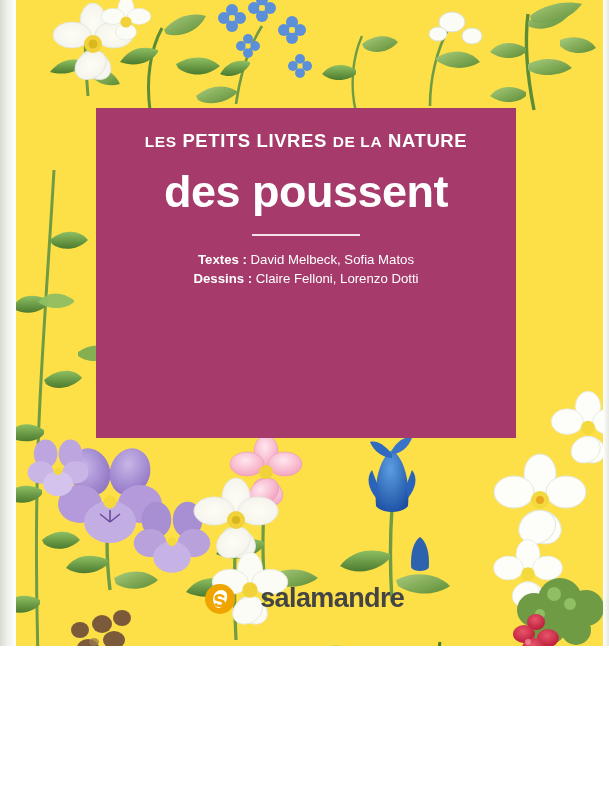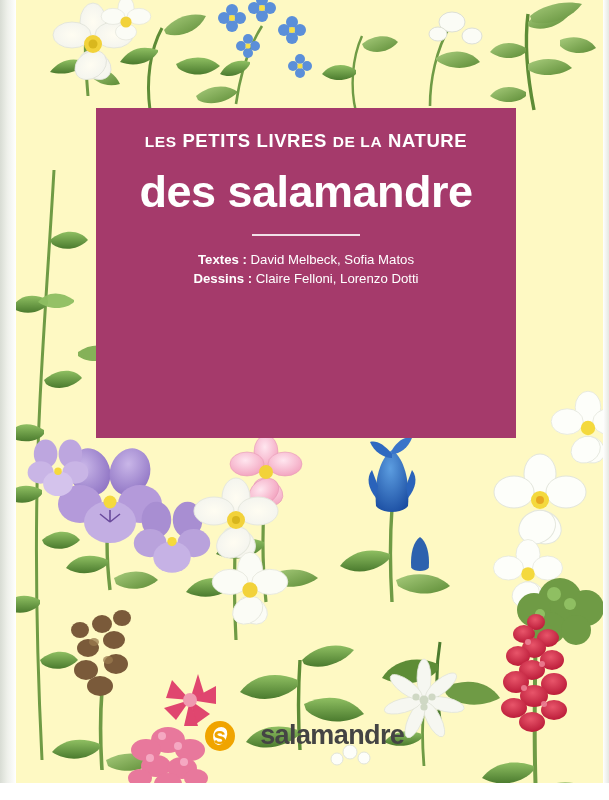--- a/index.html
+++ b/index.html
@@ -11,22 +11,22 @@
     width: 609px;
     height: 800px;
     overflow: hidden;
     font-family: "Liberation Sans", sans-serif;
   }
 
   
   .cover {
     position: relative;
     width: 609px;
-    height: 783px;
-    background: #fef9c3;
+    height: 646px;
+    background: #fde047;
     overflow: hidden;
   }
 
   
   .spine {
     position: absolute;
     left: 0;
     top: 0;
     width: 16px;
     height: 800px;
@@ -558,21 +558,21 @@
 
   <div class="band">
     <div class="collection">
       <span class="small">LES</span>
       <span>PETITS LIVRES</span>
       <span class="small">DE LA</span>
       <span>NATURE</span>
     </div>
 
     <div class="title">
-      <div>des salamandre</div>
+      <div>des poussent</div>
     </div>
 
     <div class="rule"></div>
 
 
     <div class="credits">
       <div>
         <span class="lbl">Textes :</span>
         <span>David Melbeck, Sofia Matos</span>
       </div>

